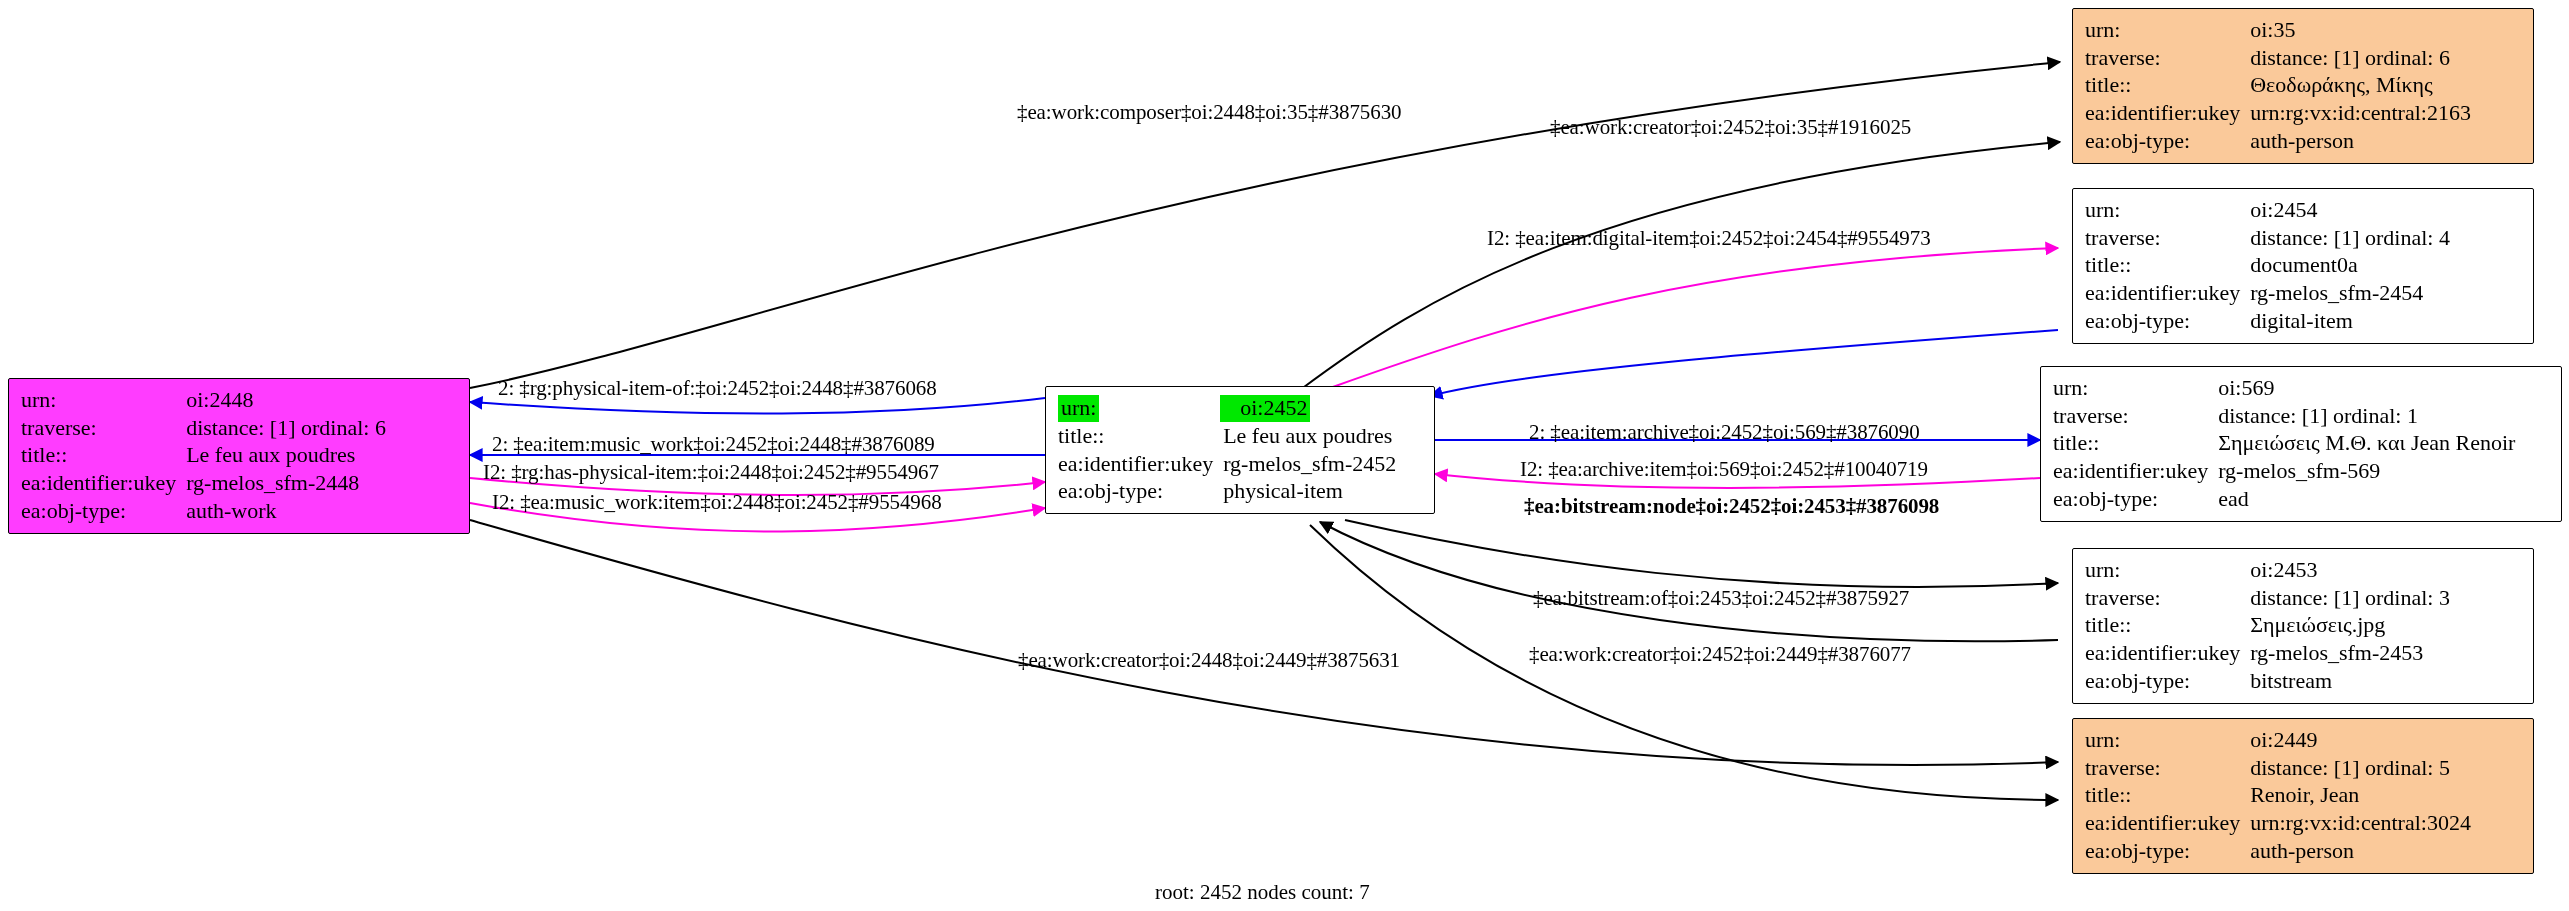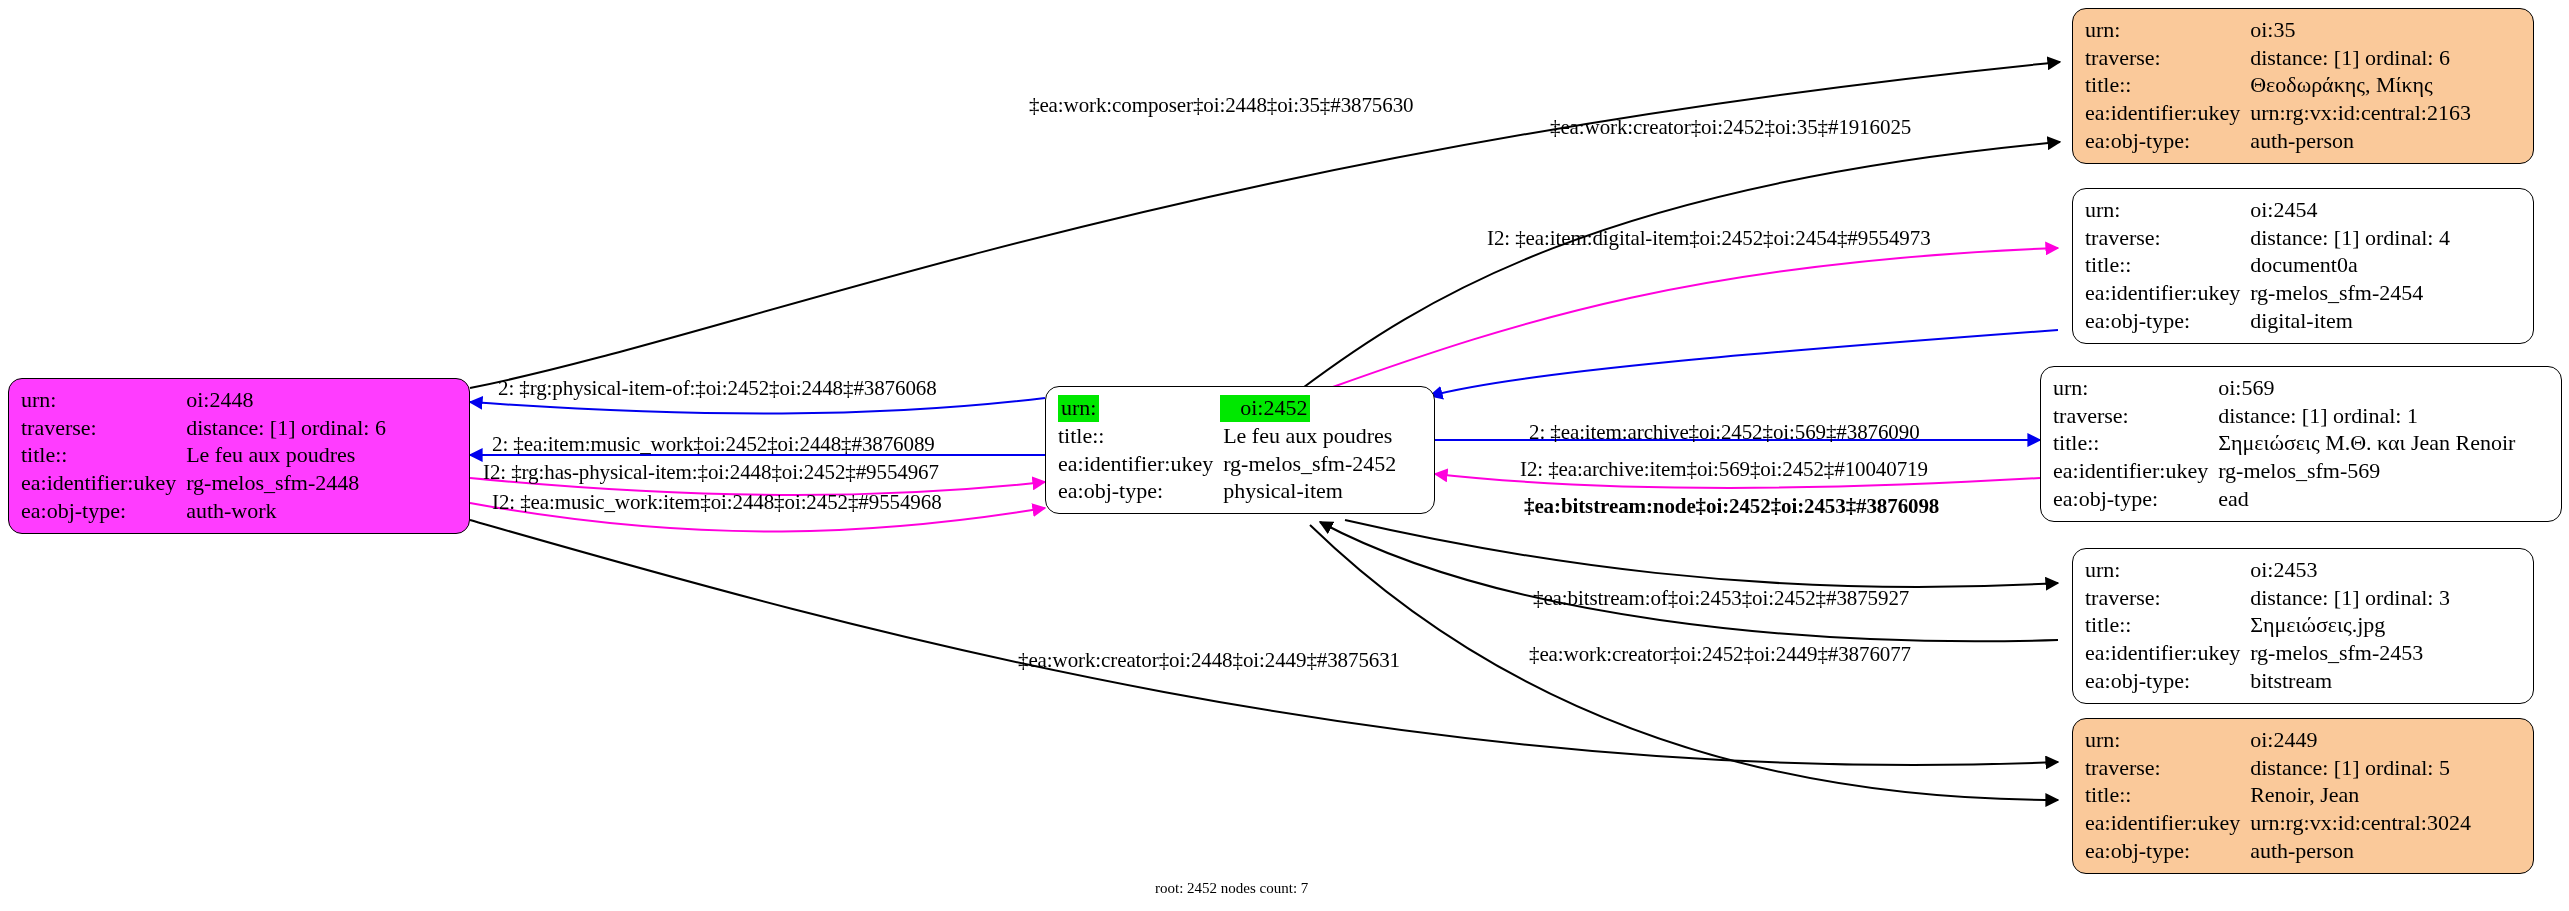--- a/index.html
+++ b/index.html
@@ -23,21 +23,21 @@
     left: 0;
     top: 0;
     width: 2569px;
     height: 911px;
     overflow: visible;
   }
   .node {
     position: absolute;
     box-sizing: border-box;
     border: 1.6px solid #000000;
-    border-radius: 14px;
+    border-radius: 2px;
     background: #ffffff;
     padding: 7px 12px 8px 12px;
   }
   .node table {
     border-collapse: collapse;
     border-spacing: 0;
   }
   .node td {
     font-size: 22px;
     line-height: 1.26;
@@ -65,21 +65,21 @@
   .edge-label {
     position: absolute;
     font-size: 21px;
     color: #000000;
     white-space: nowrap;
     line-height: 1;
     letter-spacing: -0.1px;
   }
   .footer-label {
     position: absolute;
-    font-size: 15px;
+    font-size: 21px;
     color: #000000;
     white-space: nowrap;
   }
 </style>
 </head>
 <body>
 
 <div id="graph-root">
 
   <svg id="edge-layer" viewBox="0 0 2569 911" preserveAspectRatio="none">
@@ -302,21 +302,21 @@
         <td class="v">urn:rg:vx:id:central:3024</td>
       </tr>
       <tr>
         <td class="k">ea:obj-type:</td>
         <td class="v">auth-person</td>
       </tr>
     </tbody>
       </table>
   </div>
 
-  <div class="edge-label" style="left:1017px; top:95px;margin-left:12px;">‡ea:work:composer‡oi:2448‡oi:35‡#3875630</div>
+  <div class="edge-label" style="left:1017px; top:102px;">‡ea:work:composer‡oi:2448‡oi:35‡#3875630</div>
   <div class="edge-label" style="left:1550px; top:117px;">‡ea:work:creator‡oi:2452‡oi:35‡#1916025</div>
   <div class="edge-label" style="left:1487px; top:228px;">I2: ‡ea:item:digital-item‡oi:2452‡oi:2454‡#9554973</div>
   <div class="edge-label" style="left:498px;  top:378px;">2: ‡rg:physical-item-of:‡oi:2452‡oi:2448‡#3876068</div>
   <div class="edge-label" style="left:492px;  top:434px;">2: ‡ea:item:music_work‡oi:2452‡oi:2448‡#3876089</div>
   <div class="edge-label" style="left:483px;  top:462px;">I2: ‡rg:has-physical-item:‡oi:2448‡oi:2452‡#9554967</div>
   <div class="edge-label" style="left:492px;  top:492px;">I2: ‡ea:music_work:item‡oi:2448‡oi:2452‡#9554968</div>
   <div class="edge-label" style="left:1529px; top:422px;">2: ‡ea:item:archive‡oi:2452‡oi:569‡#3876090</div>
   <div class="edge-label" style="left:1520px; top:459px;">I2: ‡ea:archive:item‡oi:569‡oi:2452‡#10040719</div>
   <div class="edge-label" style="left:1524px; top:496px;font-weight:bold;">‡ea:bitstream:node‡oi:2452‡oi:2453‡#3876098</div>
   <div class="edge-label" style="left:1533px; top:588px;">‡ea:bitstream:of‡oi:2453‡oi:2452‡#3875927</div>

